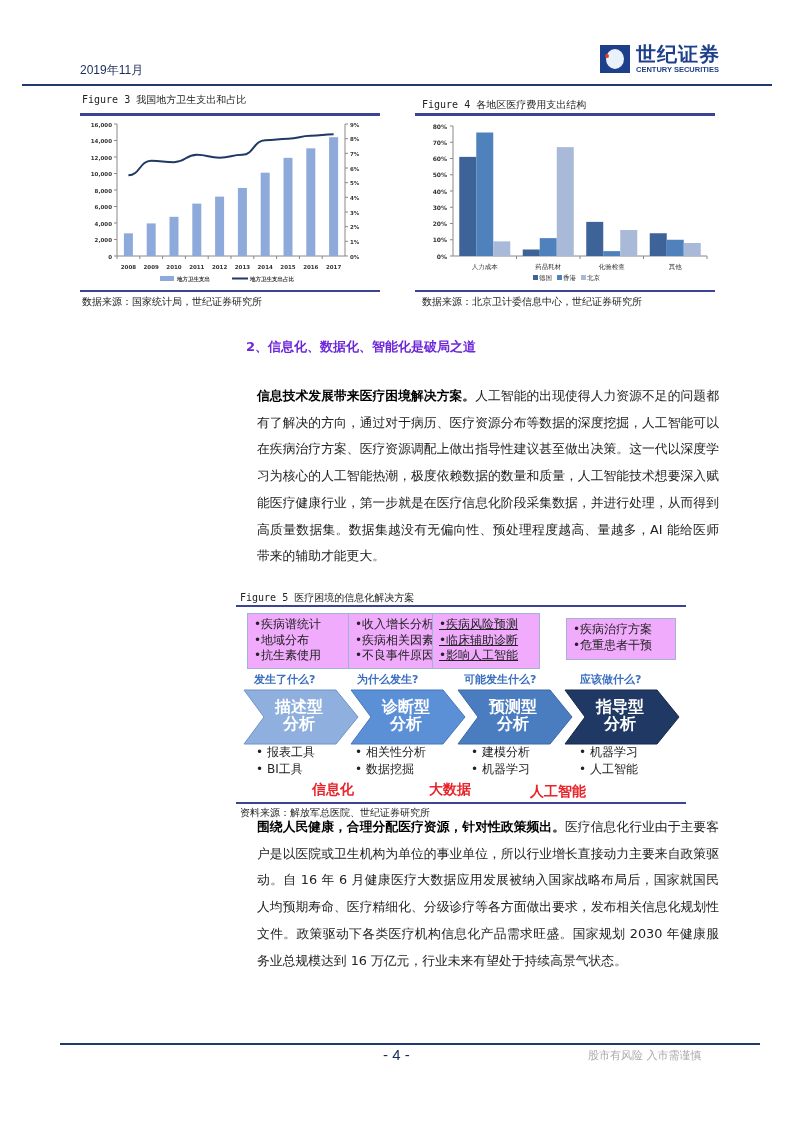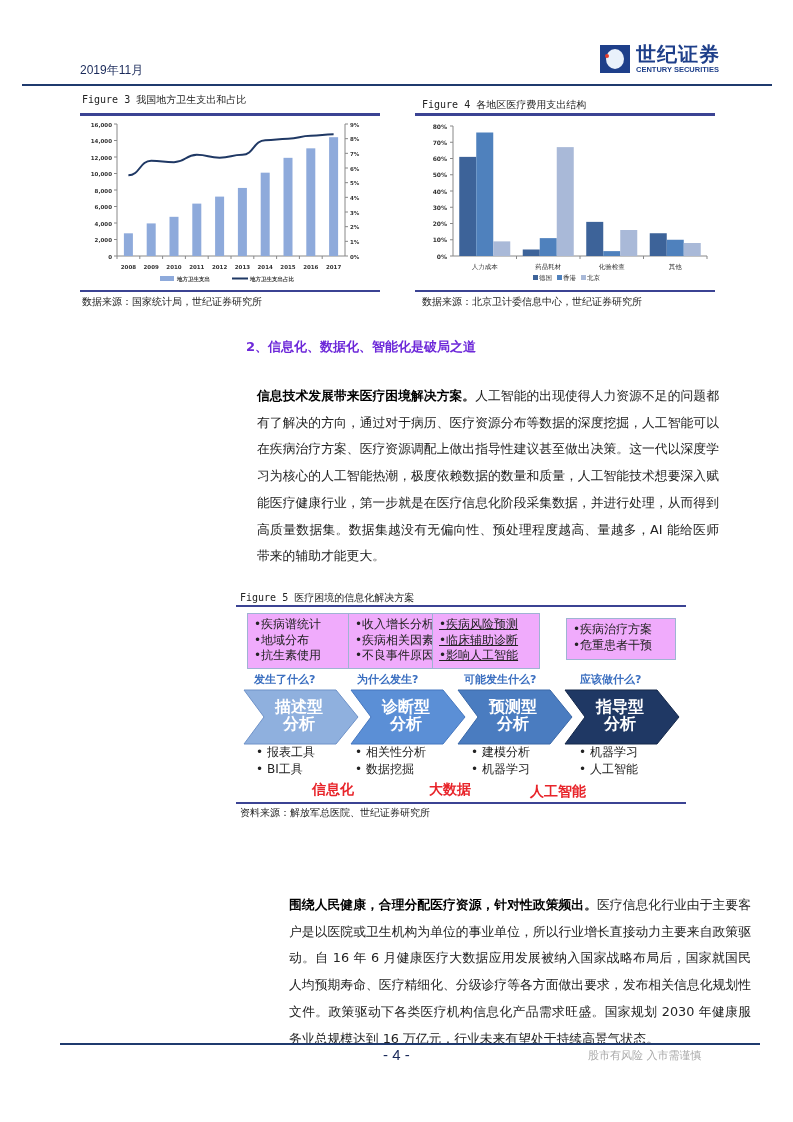--- a/index.html
+++ b/index.html
@@ -257,19 +257,19 @@
   <div>•  人工智能</div>
 </div>
 
 <div class="f5-red" style="left:312px; top:781px;">信息化</div>
 <div class="f5-red" style="left:429px; top:781px;">大数据</div>
 <div class="f5-red" style="left:530px; top:783px;">人工智能</div>
 
 <div class="abs fig-rule-bottom" style="left:236px; top:802px; width:450px;"></div>
 <div class="abs source" style="left:240px; top:806px;">资料来源：解放军总医院、世纪证券研究所</div>
 
-<div class="abs para" style="top:892px;margin-left:32px;">
+<div class="abs para" style="top:814px;">
   <b>围绕人民健康，合理分配医疗资源，针对性政策频出。</b><span>医疗信息化行业由于主要客户是以医院或卫生机构为单位的事业单位，所以行业增长直接动力主要来自政策驱动。自 16 年 6 月健康医疗大数据应用发展被纳入国家战略布局后，国家就国民人均预期寿命、医疗精细化、分级诊疗等各方面做出要求，发布相关信息化规划性文件。政策驱动下各类医疗机构信息化产品需求旺盛。国家规划 2030 年健康服务业总规模达到 16 万亿元，行业未来有望处于持续高景气状态。</span>
 </div>
 
 <div class="abs hr-bottom"></div>
 <div class="abs page-num">- 4 -</div>
 <div class="abs disclaimer">股市有风险  入市需谨慎</div>
 
 </body></html>

